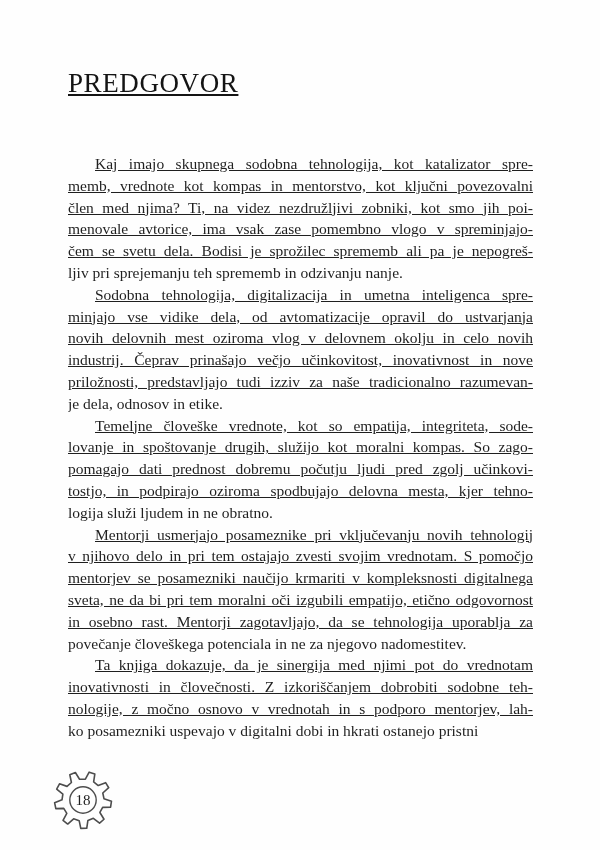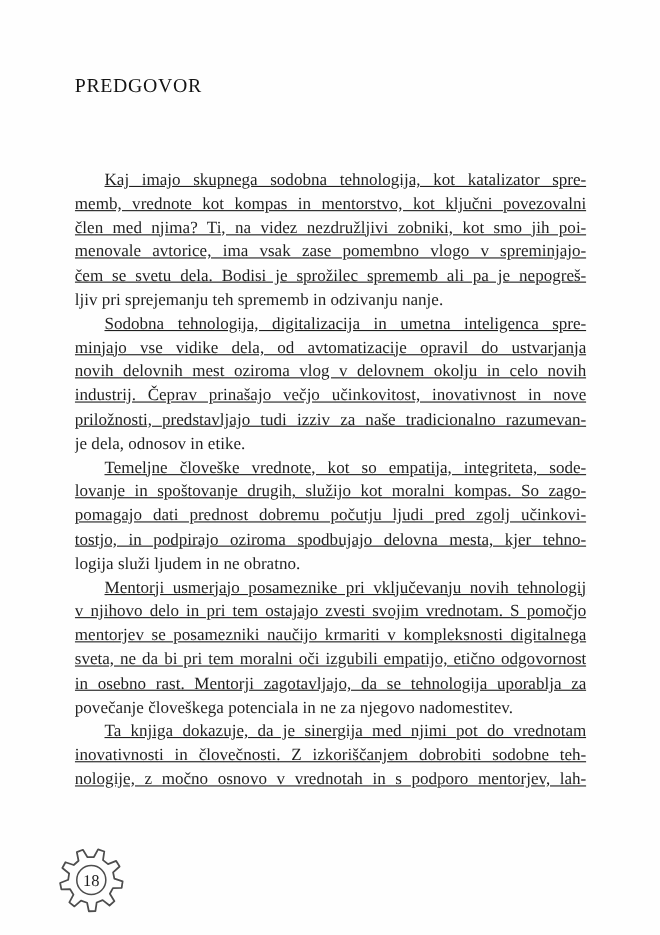--- a/index.html
+++ b/index.html
@@ -11,24 +11,25 @@
   .page {
     position: absolute; left: 0; top: 0;
     width: 600px; height: 850px;
     background: #fefefe;
     color: #1e1e1e;
     overflow: hidden;
   }
   .title {
     position: absolute; left: 68px; top: 68px;
     margin: 0;
-    font-size: 18px;
+    font-size: 27px;
     font-weight: normal;
     letter-spacing: 0.6px;
     color: #141414;
+    text-decoration: underline;
   }
   .body-text {
     position: absolute; left: 68px; top: 153px;
     width: 465px;
     font-size: 15.5px;
     color: #1f1f1f;
   }
   .paragraph { margin: 0; padding: 0; }
   .text-line {
     height: 21.8px;
@@ -99,20 +100,21 @@
         <div class="text-line justified">v njihovo delo in  pri tem ostajajo zvesti svojim vrednotam. S pomočjo</div>
         <div class="text-line justified">mentorjev se posamezniki naučijo krmariti v kompleksnosti digitalnega</div>
         <div class="text-line justified">sveta, ne da bi pri tem  moralni oči izgubili empatijo, etično odgovornost</div>
         <div class="text-line justified">in osebno rast. Mentorji zagotavljajo, da se tehnologija uporablja za</div>
         <div class="text-line last-line">povečanje človeškega potenciala in ne za njegovo nadomestitev.</div>
       </div>
       <div class="paragraph">
         <div class="text-line justified indented">Ta knjiga dokazuje, da je sinergija med njimi pot do vrednotam</div>
         <div class="text-line justified">inovativnosti in človečnosti. Z izkoriščanjem dobrobiti sodobne teh-</div>
         <div class="text-line justified">nologije, z močno osnovo v vrednotah in s podporo mentorjev, lah-</div>
+        <div class="text-line last-line">ko posamezniki uspevajo v digitalni dobi in hkrati ostanejo pristni</div>
       </div>
     </div>
 
   <div class="gear-wrap">
     <svg width="60" height="60" viewBox="0 0 60 60">
       <path id="gear-path" class="gear-body" d="M45.23,15.54 L52.61,12.65 L55.72,17.72 L49.79,22.99L50.96,28.71 L58.47,31.24 L57.59,37.13 L49.67,37.35L46.88,42.49 L51.02,49.25 L46.56,53.20 L40.34,48.28L34.91,50.42 L33.73,58.26 L27.77,58.41 L26.18,50.65L20.63,48.80 L14.69,54.04 L10.03,50.33 L13.80,43.36L10.74,38.38 L2.82,38.58 L1.63,32.74 L9.00,29.82L9.86,24.04 L3.67,19.10 L6.51,13.86 L14.03,16.37L18.41,12.49 L16.83,4.72 L22.38,2.54 L26.53,9.29L32.37,9.13 L36.16,2.17 L41.81,4.06 L40.65,11.90 Z"></path>
       <circle class="gear-hub" cx="30" cy="30" r="13.2"></circle>
       <text class="page-num" x="30" y="35" text-anchor="middle">18</text>
     </svg>
   </div>

